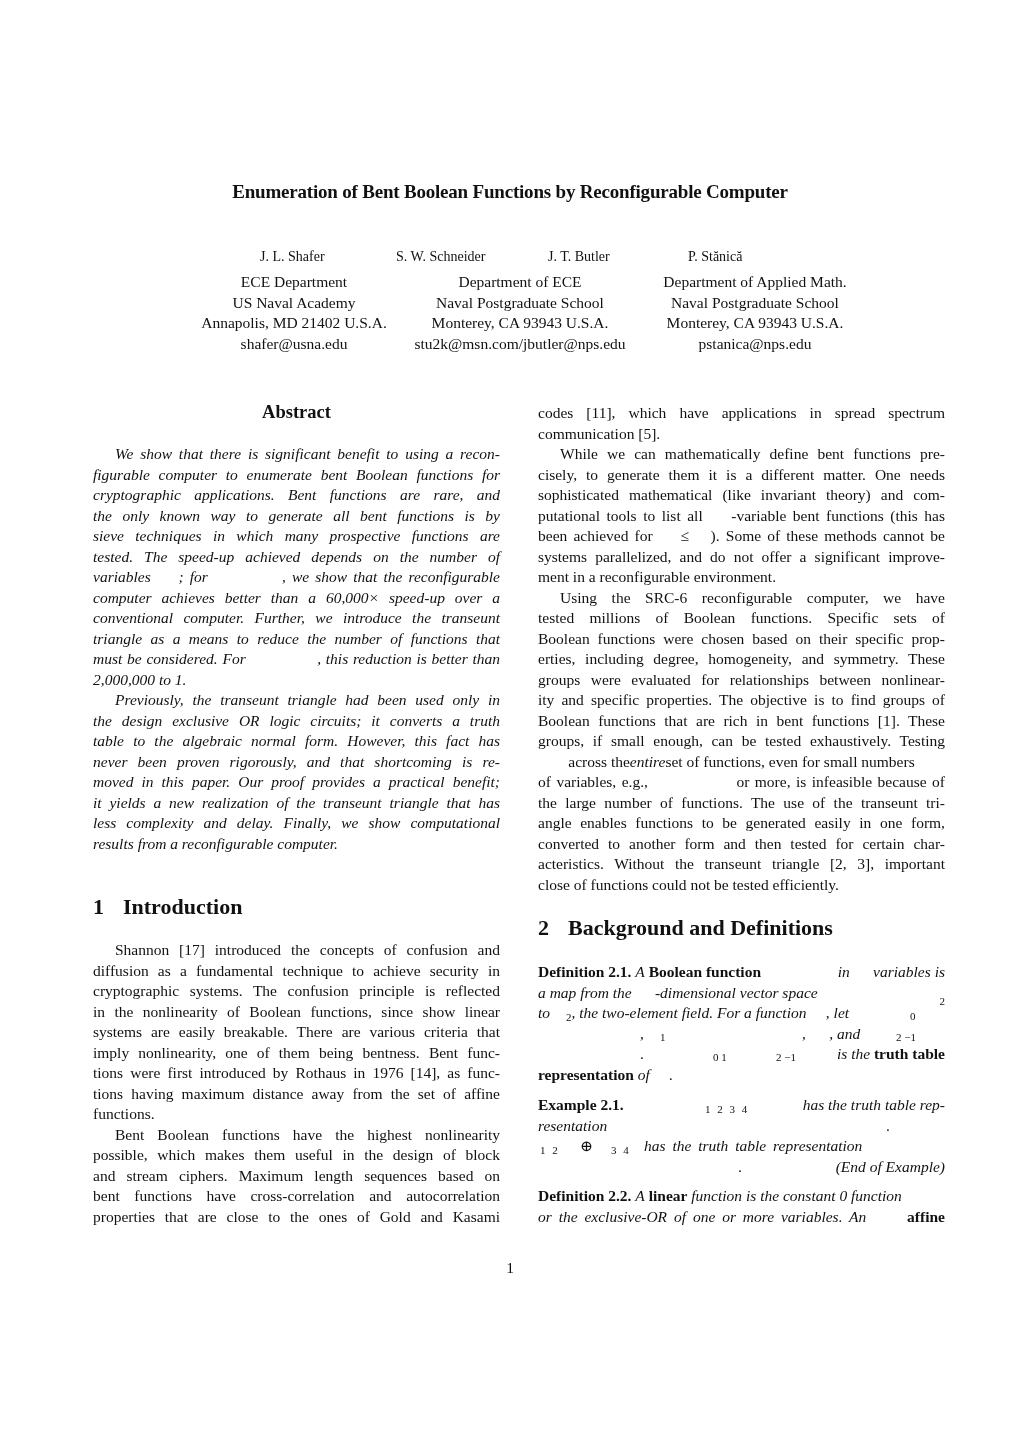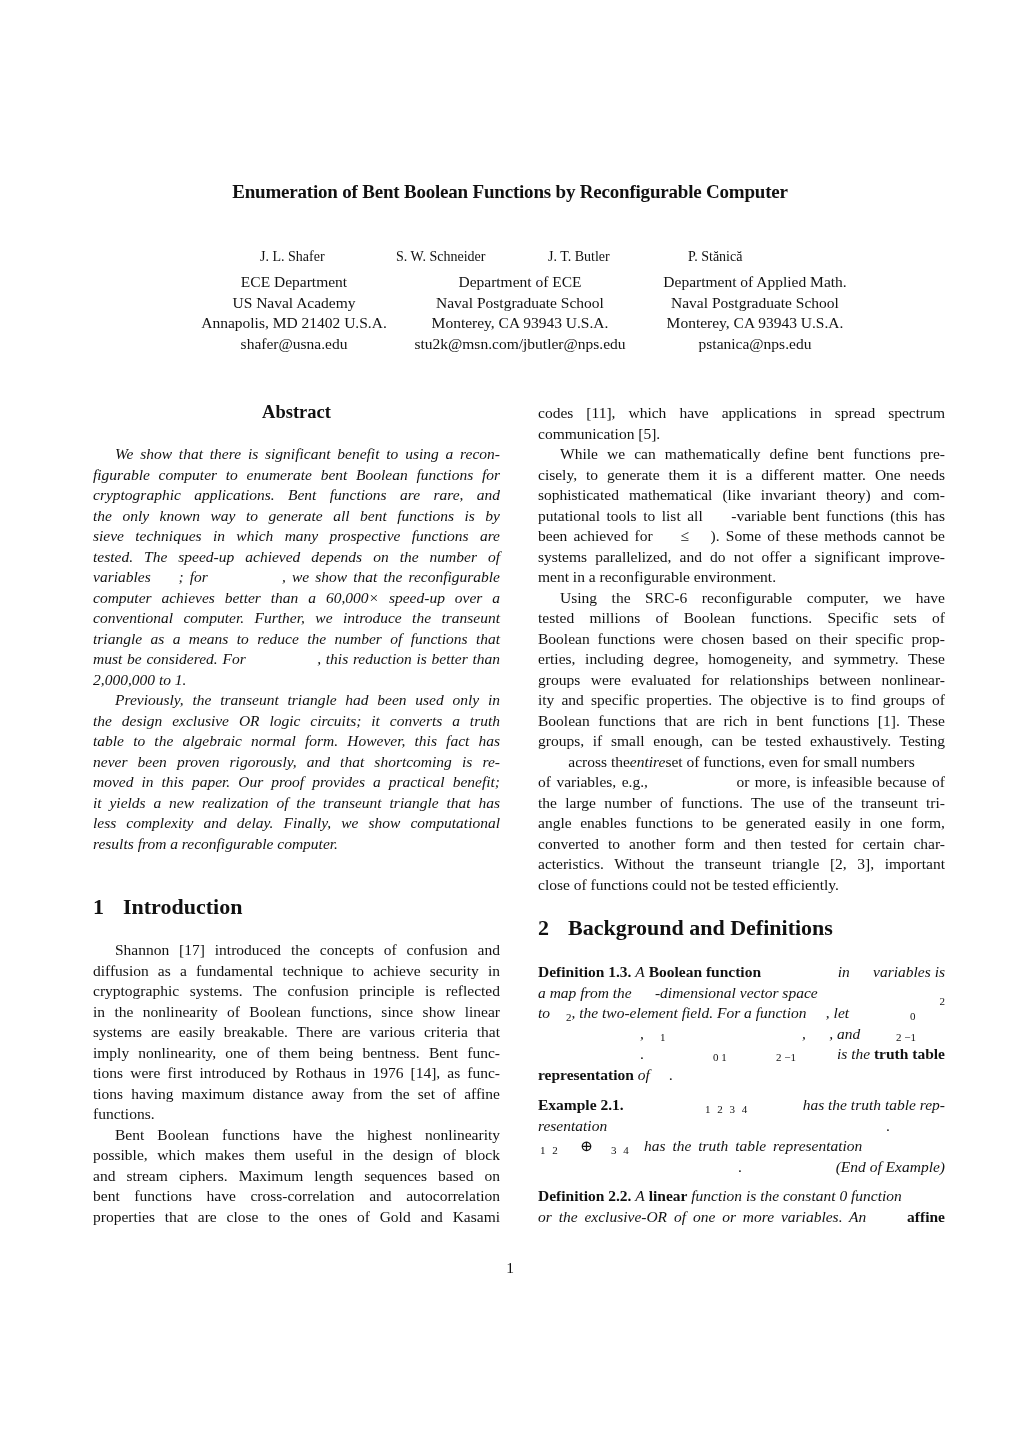--- a/index.html
+++ b/index.html
@@ -130,21 +130,21 @@
   <div class="line" style="top:813px">angle enables functions to be generated easily in one form,</div>
   <div class="line" style="top:833.5px">converted to another form and then tested for certain char-</div>
   <div class="line" style="top:854px">acteristics. Without the transeunt triangle [2, 3], important</div>
   <div class="line last" style="top:874.5px">close of functions could not be tested efficiently.</div>
 
   <div class="heading" style="top:918px;left:0">
     <span class="num">2</span><span>Background and Definitions</span>
   </div>
 
   <div class="line" style="top:962px;text-align:left;text-align-last:left">
-    <span class="b">Definition 1.3.</span>
+    <span class="b">Definition 2.1.</span>
     <span class="i">A</span>
     <span class="b">Boolean function</span>
     <span class="i" style="position:absolute;right:0">  in   variables is</span>
   </div>
   <div class="line" style="top:982.5px;text-align:left;text-align-last:left">
     <span class="i">a map from the   -dimensional vector space</span>
     <span class="sub" style="position:absolute;right:0;top:8px">2</span>
   </div>
   <div class="line" style="top:1003px;text-align:left;text-align-last:left">
     <span class="i">to</span>

